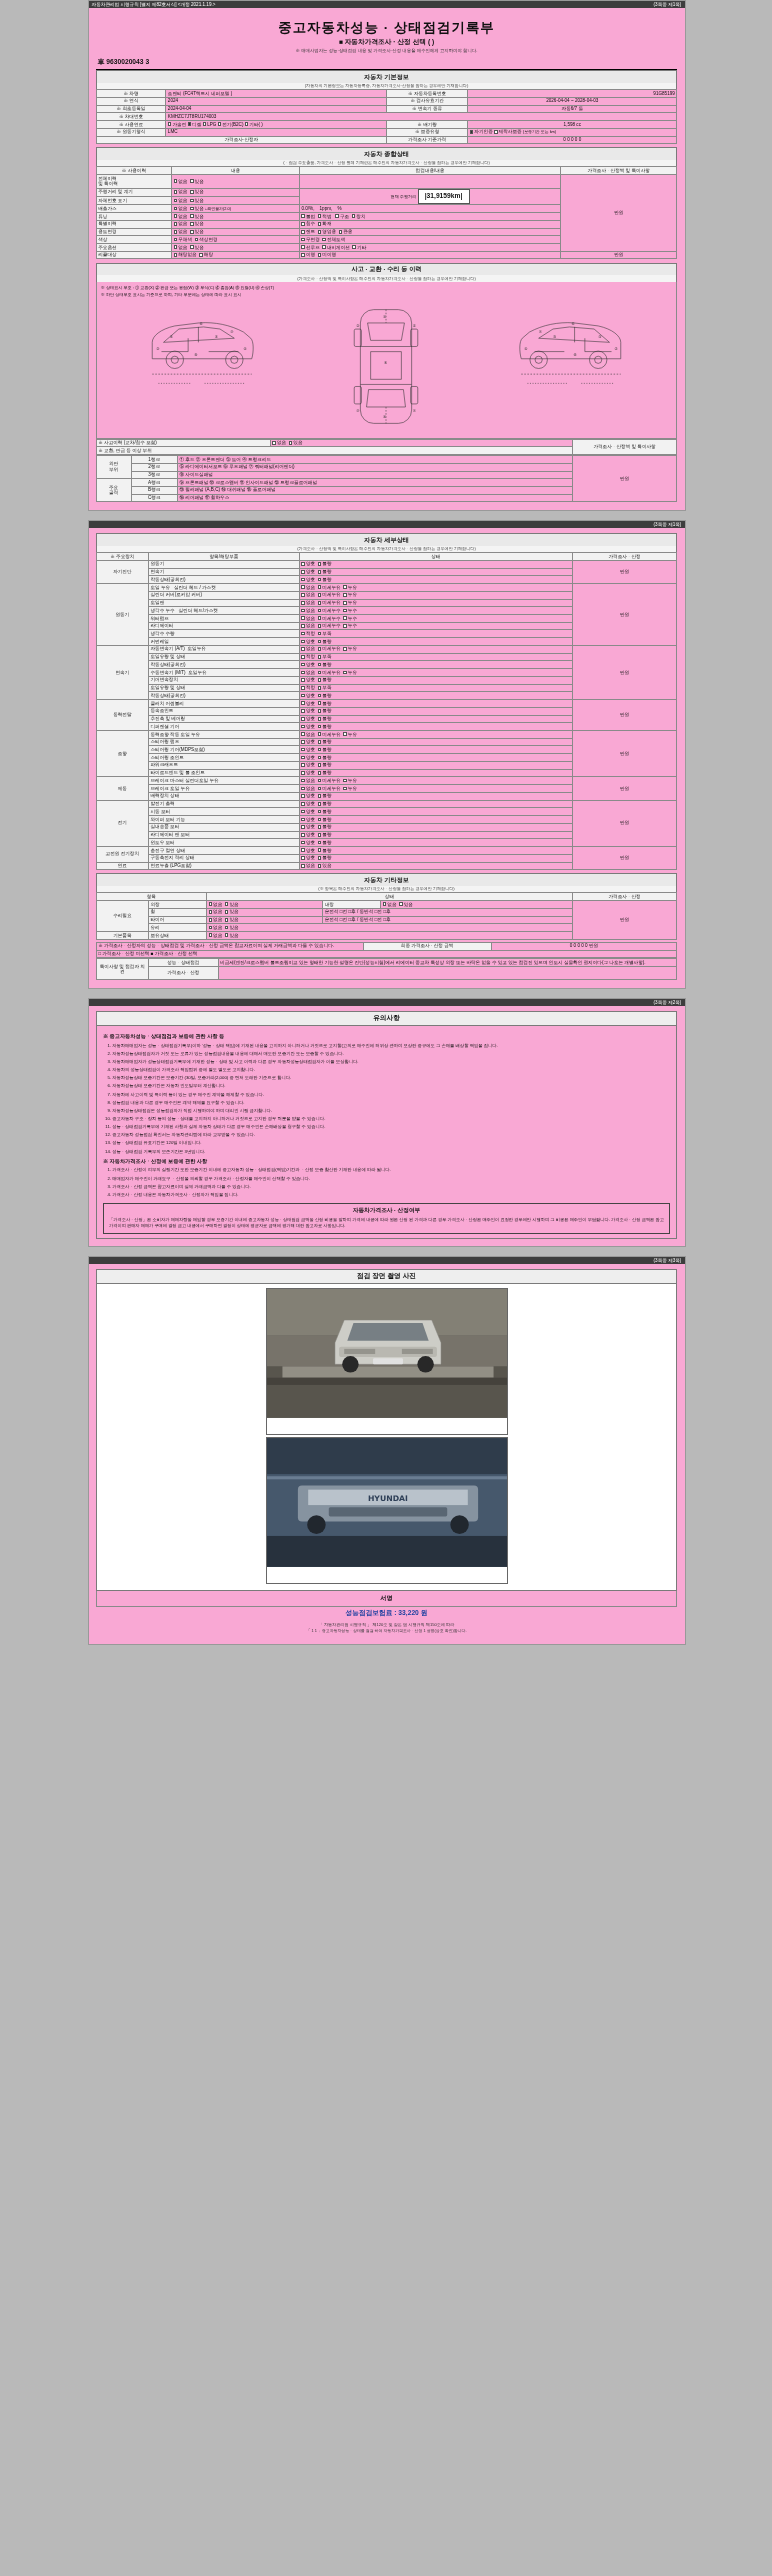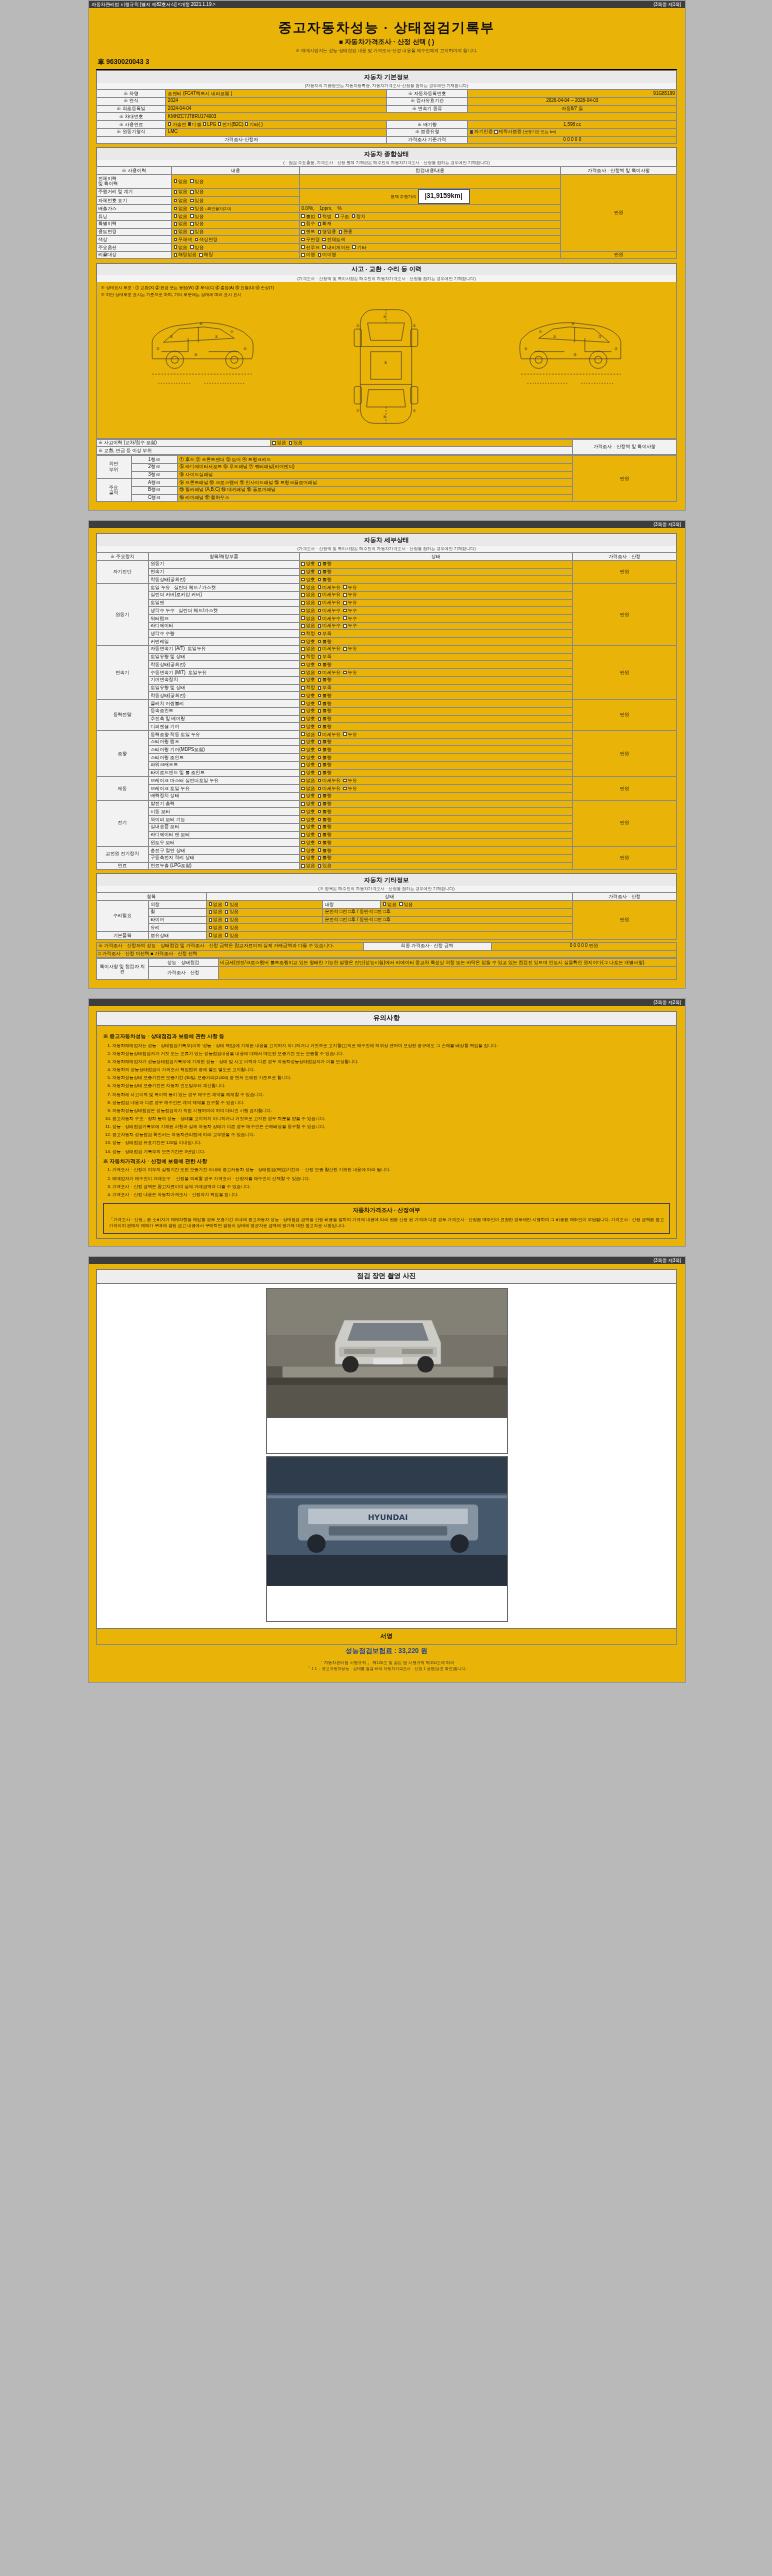--- a/index.html
+++ b/index.html
@@ -7,21 +7,21 @@
   body {
     width:773px;
     background:#b9b9b9;
     font-family:"Liberation Sans", sans-serif;
     font-size:5.7px;
     color:#111;
   }
   .page {
     width:598px;
     margin:0 auto 9.3px auto;
-    background:#eab308;
+    background:#f9a8d4;
     border:0.5px solid #999;
     padding:0;
   }
   .page-inner { padding:5.2px 7.2px 7.2px 7.2px; }
   .topbar {
     background:#3d3d3d;
     color:#fff;
     font-size:4.6px;
     padding:1px 3.1px;
     display:flex;
@@ -104,21 +104,21 @@
     border-top:none;
     padding:3.1px 4.1px 2.1px 4.1px;
   }
   .diagram-note { font-size:4.1px; line-height:1.4; margin-bottom:2.1px; }
   .cars { display:flex; justify-content:space-around; align-items:flex-start; padding:2.1px 0 4.1px 0;}
   .carfig { position:relative; }
   svg { display:block; }
   .photo-area { background:#fff; padding:3.1px 5.2px 6.2px 5.2px; }
   .photos { display:flex; flex-direction:column; align-items:center; gap:2.1px;}
   .photo {
-    width:242px; height:166px; border:0.5px solid #666; position:relative; overflow:hidden;
+    width:242px; height:147px; border:0.5px solid #666; position:relative; overflow:hidden;
   }
   .sign-row {
     display:flex; border:0.5px solid #8a8a8a; border-top:none; align-items:center;
   }
   .sign-label { flex:1; text-align:center; font-weight:bold; font-size:6.2px; padding:3.1px 0;}
   .fee { text-align:center; font-size:6.7px; font-weight:bold; color:#1b3fa0; padding:2.1px 0;}
   .notice-title {
     text-align:center; font-weight:bold; font-size:6.7px; background:#eee;
     border:0.5px solid #7a7a7a; padding:2.1px 0;
   }

